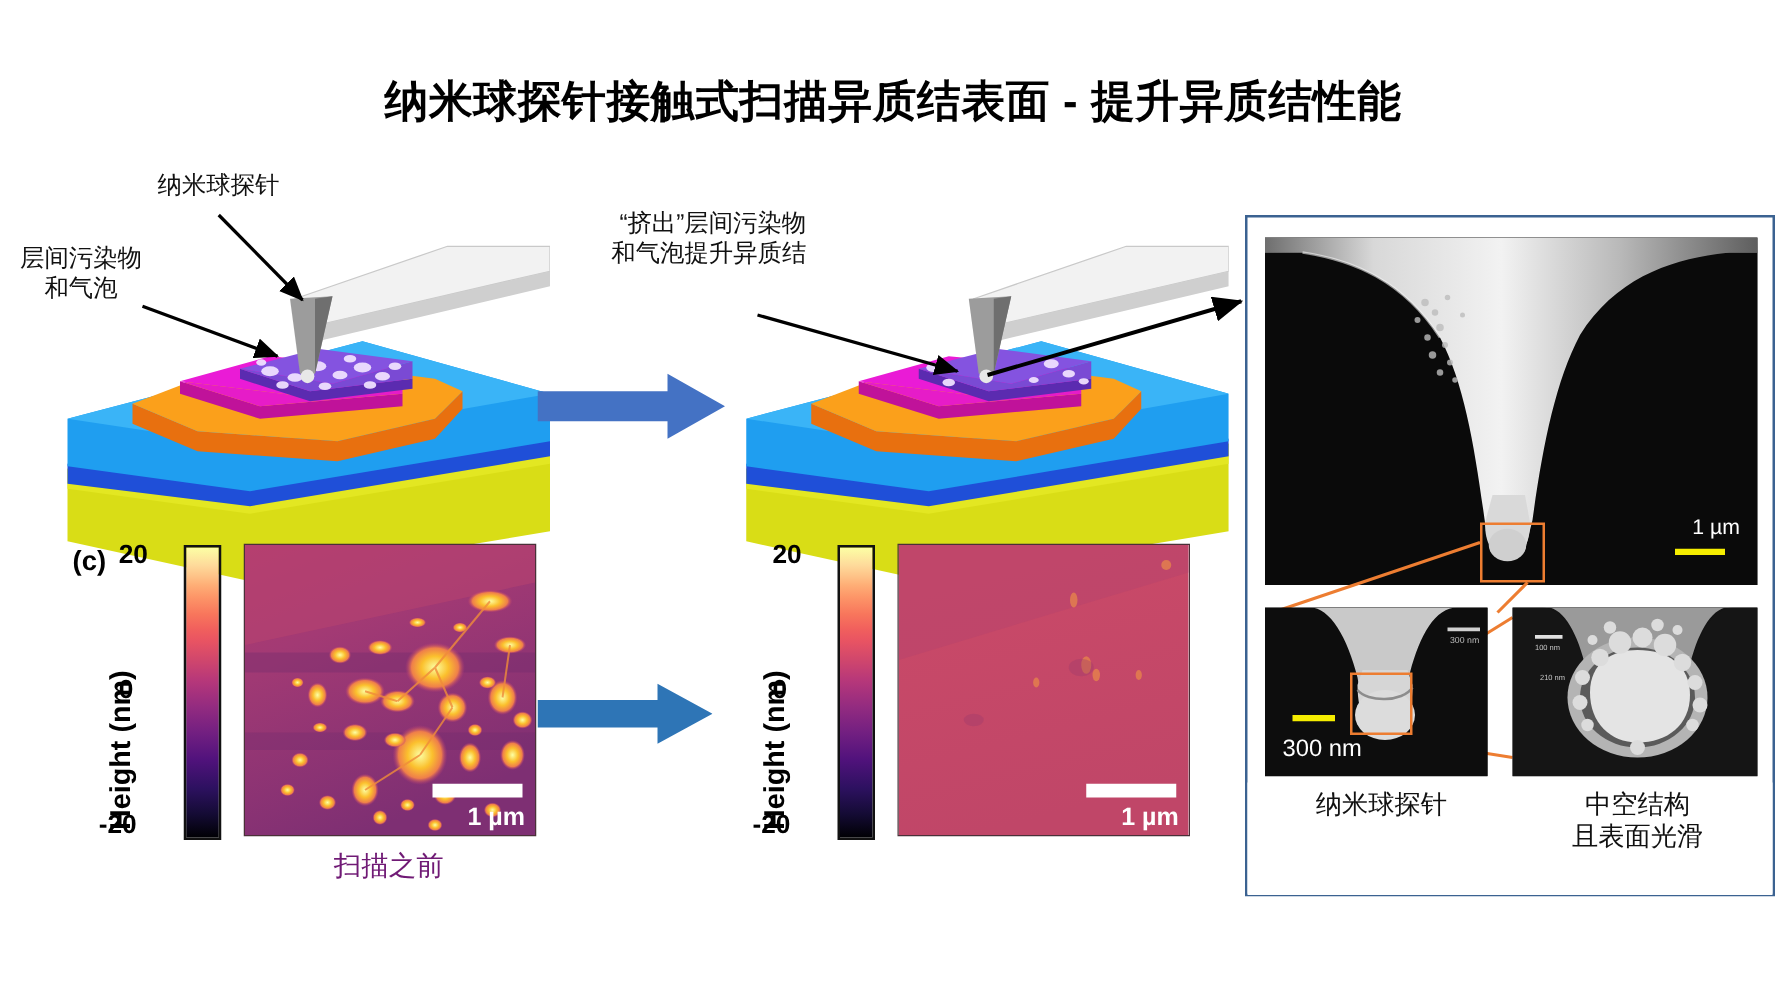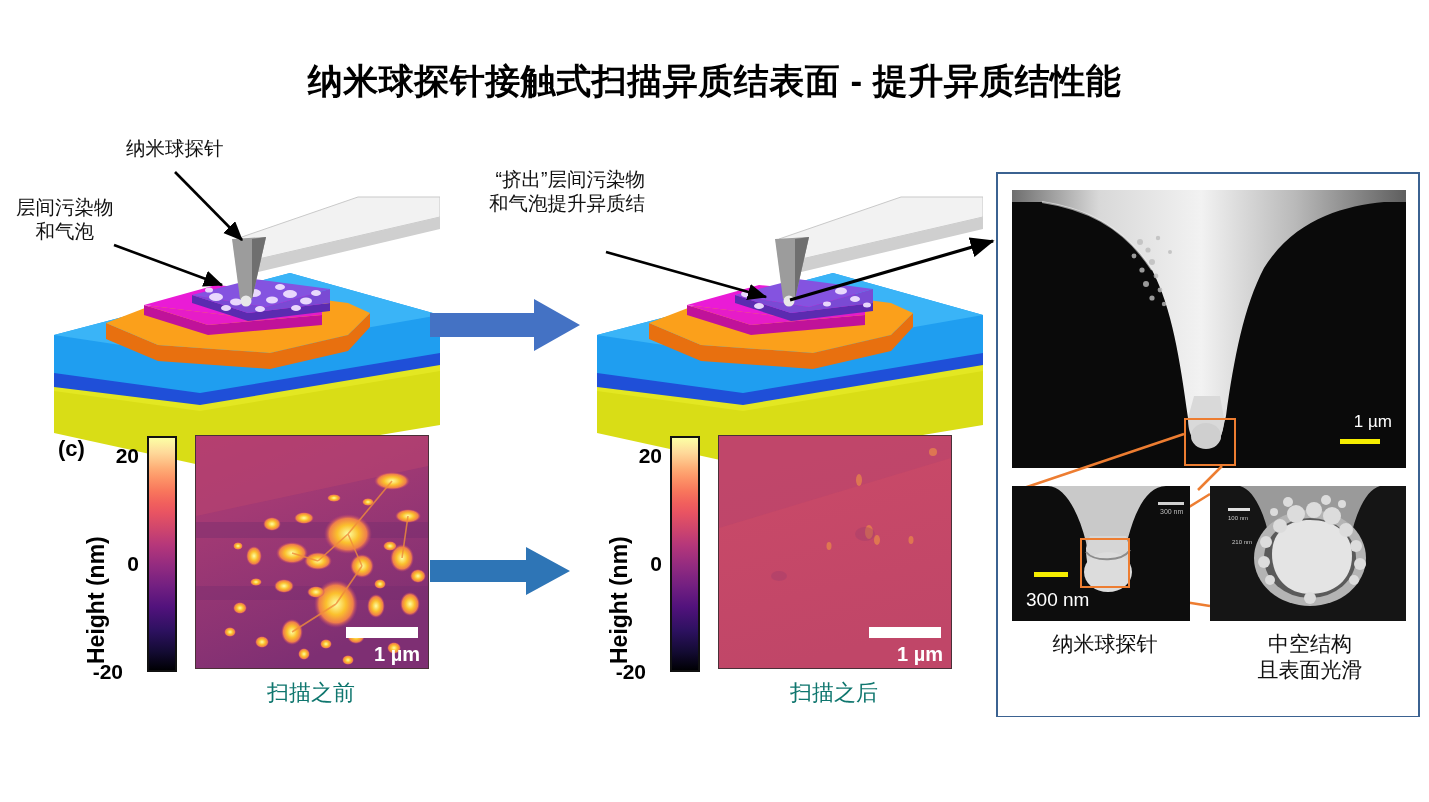--- a/index.html
+++ b/index.html
@@ -54,22 +54,22 @@
   
   .afm-block { height: 290px; }
   #afm-before { left: 55px;  top: 432px; width: 380px; }
   #afm-after  { left: 578px; top: 432px; width: 380px; }
 
   .panel-letter {
     font-size: 22px; font-weight: bold; color:#000;
   }
   #afm-before-letter { left: 58px; top: 436px; }
   .cbar-ticks {
-    position:absolute; width: 44px; text-align:right;
-    font-size: 21px; font-weight: bold; color:#000;margin-top:12px;
+    position:absolute; width: 44px; text-align:left;
+    font-size: 21px; font-weight: bold; color:#000;
   }
   .cbar {
     position:absolute;
     width: 26px; height: 232px;
     border: 2px solid #111;
     background: linear-gradient(to top,
         #000004 0%,
         #140b34 8%,
         #2d1160 17%,
         #51127c 27%,
@@ -95,21 +95,21 @@
   }
   .afm-img {
     position:absolute;
     width: 232px; height: 232px;
     border: 1px solid #4a3038;
     overflow: hidden;
   }
   .afm-caption {
     position:absolute;
     width: 232px; text-align:center;
-    font-size: 22px; color:#0f766e;
+    font-size: 22px; color:#701a75;
     white-space: nowrap;
   }
   .scalebar-white {
     position:absolute;
     right: 10px; bottom: 30px;
     width: 72px; height: 11px;
     background: #fff;
   }
   .scalebar-white-label {
     position:absolute;
@@ -382,21 +382,20 @@
       </g>
       <g fill="#9c3a6c" opacity="0.35">
         <ellipse cx="146" cy="98" rx="10" ry="7"></ellipse>
         <ellipse cx="60" cy="140" rx="8" ry="5"></ellipse>
       </g>
     </svg>
     <div class="scalebar-white"></div>
     <div class="scalebar-white-label">1 µm</div>
   </div>
 
-  <div class="afm-caption" style="left:140px; top:246px;">扫描之后</div>
 </div>
 
 <div class="abs" id="sem-panel">
 
   <div class="sem-img" id="sem-tip">
     <svg width="394" height="278" viewBox="0 0 394 278" preserveAspectRatio="none">
       <defs>
         <linearGradient id="tipg" x1="0" y1="0" x2="1" y2="0">
           <stop offset="0%" stop-color="#6e6e6e"></stop>
           <stop offset="22%" stop-color="#d8d8d8"></stop>

